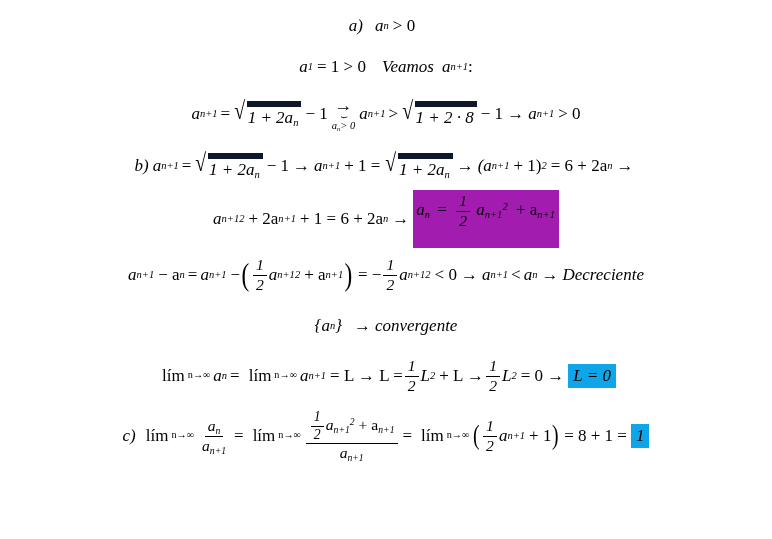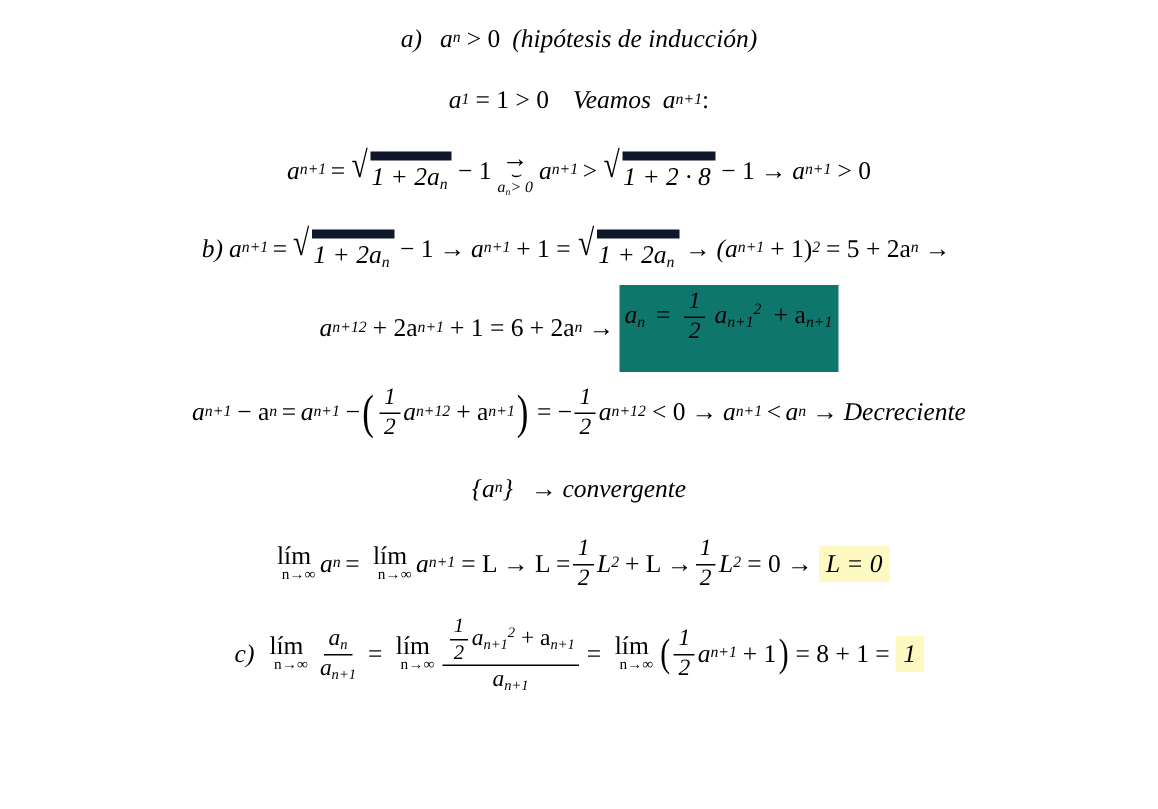--- a/index.html
+++ b/index.html
@@ -93,22 +93,22 @@
   }
   .frac .den {
     padding: 1px 3px 0 3px;
     font-size: 0.92em;
   }
   .frac.small .num, .frac.small .den { font-size: 0.88em; }
 
   
   .lim {
     display: inline-flex;
-    flex-direction: column;
-    align-items: flex-end;
+    flex-direction: row;
+    align-items: center;
     vertical-align: middle;
     margin: 0 3px;
     line-height: 1.05;
   }
   .lim .op { font-style: normal; font-size: 1em; }
   .lim .below { font-size: 0.6em; font-style: normal; margin-top: -1px; }
 
   
   .underset {
     display: inline-flex;
@@ -134,25 +134,25 @@
   .medparen {
     display: inline-block;
     font-size: 1.55em;
     font-style: normal;
     transform: scaleX(0.75);
     vertical-align: middle;
     line-height: 0.9;
   }
 
   .hl-green {
-    background: #0f766e;
+    background: #a21caf;
     padding: 3px 4px 19px 3px;
   }
   .hl-yellow {
-    background: #fef9c3;
+    background: #0ea5e9;
     padding: 2px 5px;
   }
   .sp { display: inline-block; width: 8px; }
   .sp-lg { display: inline-block; width: 16px; }
   .sp-sm { display: inline-block; width: 4px; }
   .arrow { font-style: normal; padding: 0 4px; }
   .op { font-style: normal; padding: 0 3px; }
 </style>
 </head>
 <body>
@@ -161,21 +161,20 @@
 
   <div class="line l1">
     <span class="ital">a)</span>
       <span class="sp-sm"></span>
       <span class="sp"></span>
     <span class="var">a</span>
       <sub>n</sub>
       <span class="sp-sm"></span>
     <span class="roman">&gt; 0</span>
       <span class="sp"></span>
-    <span class="ital">(hipótesis de inducción)</span>
   </div>
 
   <div class="line l2">
     <span class="var">a</span>
       <sub>1</sub>
       <span class="sp-sm"></span>
     <span class="roman">= 1 &gt; 0</span>
       <span class="sp-lg"></span>
     <span class="ital">Veamos</span>
       <span class="sp"></span>
@@ -237,21 +236,21 @@
       <span class="radical">√</span>
         <span class="radicand"><span>1 + 2a</span><sub>n</sub></span>
     </span>
     <span class="arrow">→</span>
     <span class="ital">(a</span>
       <sub>n+1</sub>
       <span class="sp-sm"></span>
       <span class="roman">+ 1)</span>
       <sup>2</sup>
     <span class="sp-sm"></span>
-      <span class="roman">= 5 + 2a</span>
+      <span class="roman">= 6 + 2a</span>
       <sub>n</sub>
     <span class="arrow">→</span>
   </div>
 
   <div class="line l5">
     <span class="var">a</span>
       <sub>n+1</sub>
       <sup>2</sup>
       <span class="sp-sm"></span>
     <span class="roman">+ 2a</span>

